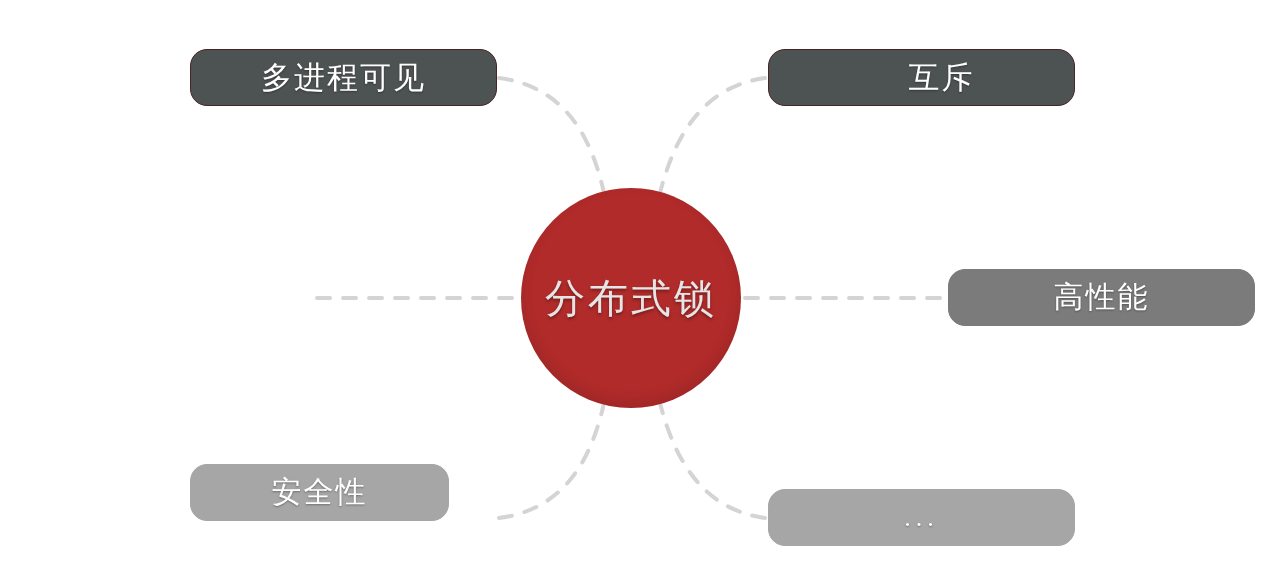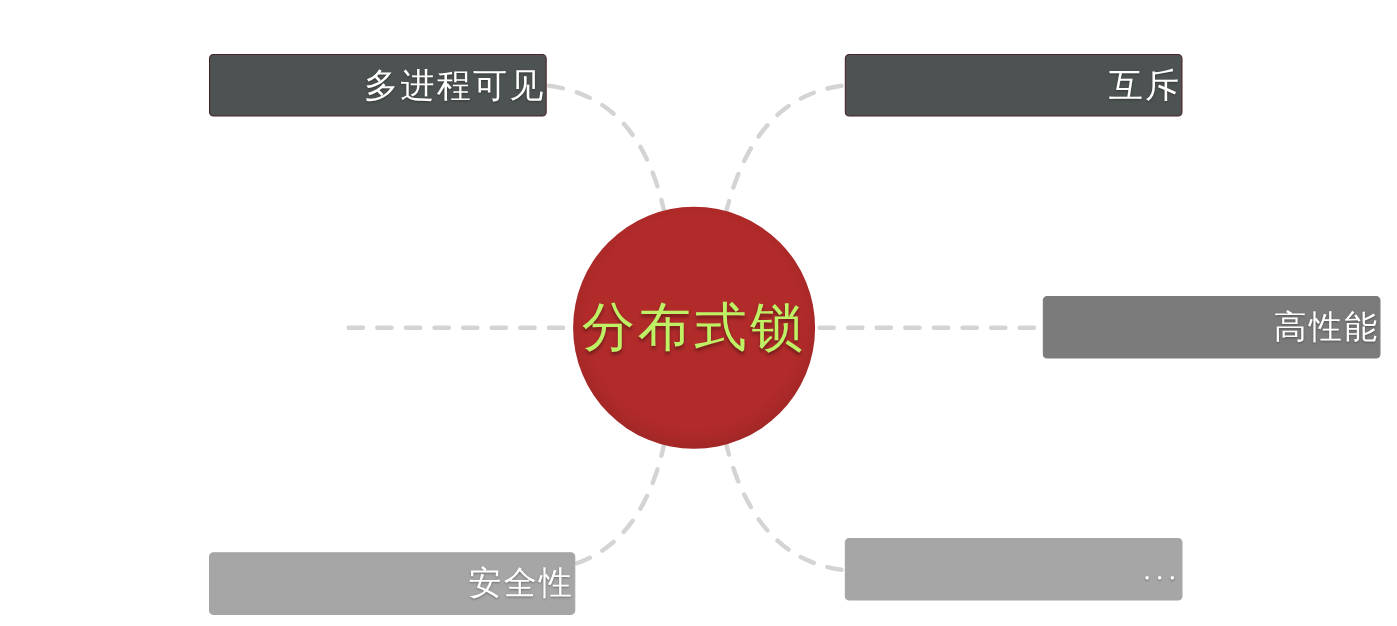--- a/index.html
+++ b/index.html
@@ -22,22 +22,22 @@
     left: 0;
     top: 0;
     width: 1270px;
     height: 569px;
   }
   .node {
     position: absolute;
     box-sizing: border-box;
     display: flex;
     align-items: center;
-    justify-content: flex-end;
-    border-radius: 4px;
+    justify-content: center;
+    border-radius: 17px;
     color: #ffffff;
     letter-spacing: 2px;
     text-shadow: 0 1px 2px rgba(0,0,0,0.35);
     white-space: nowrap;
     font-family: Liberation Serif, serif;
   }
   .node-dark {
     background: #4d5352;
     border: 1.5px solid #4a2326;
     font-size: 31px;
@@ -64,22 +64,22 @@
     height: 220px;
     border-radius: 50%;
     background: #b02b2a;
     box-shadow: inset 0 -6px 14px rgba(0,0,0,0.10);
     display: flex;
     align-items: center;
     justify-content: center;
     z-index: 3;
   }
   #hub-label {
-    color: #bef264;
-    font-size: 48px;
+    color: #e5e5e5;
+    font-size: 40px;
     letter-spacing: 3px;
     text-shadow: 0 2px 3px rgba(0,0,0,0.35);
     white-space: nowrap;
   }
 </style>
 </head>
 <body>
 
 <div id="stage">
 
@@ -100,21 +100,21 @@
 
   <div class="node node-dark" style="left:768px; top:49px; width:307px; height:57px;padding-left:40px;">
     <span>互斥</span>
   </div>
 
 
   <div class="node node-mid" style="left:948px; top:269px; width:307px; height:57px;">
     <span>高性能</span>
   </div>
 
-  <div class="node node-light" style="left:190px; top:502px; width:333px; height:57px;">
+  <div class="node node-light" style="left:190px; top:464px; width:259px; height:57px;">
     <span>安全性</span>
   </div>
 
   <div class="node node-light node-ellipsis" style="left:768px; top:489px; width:307px; height:57px;">
     <span>...</span>
   </div>
 
   <div id="hub">
     <span id="hub-label">分布式锁</span>
   </div>

